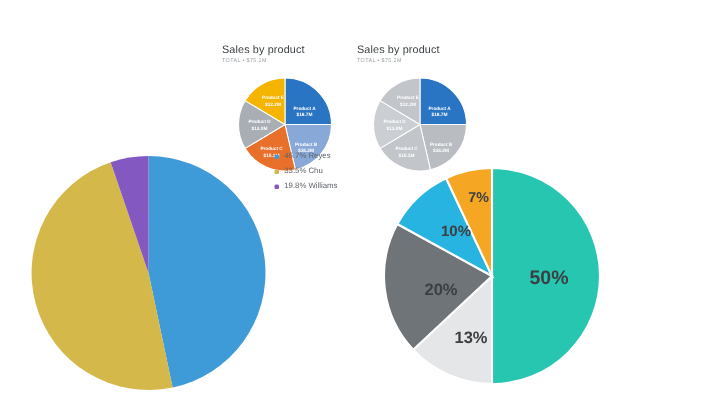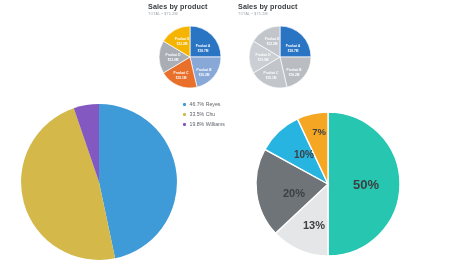--- a/index.html
+++ b/index.html
@@ -9,22 +9,22 @@
     background:#ffffff;
     font-family:"Liberation Sans","DejaVu Sans",sans-serif;
     overflow:hidden;
     position:relative;
   }
   .stage{position:absolute;left:0;top:0;width:474px;height:266px;}
 
   
   .card{position:absolute;background:#ffffff;}
   .card-title{
-    font-size:7.2px;font-weight:bold;color:#3c4043;
-    letter-spacing:.1px;line-height:9px;white-space:nowrap;
+    font-size:7.2px;font-weight:normal;color:#3c4043;
+    letter-spacing:.1px;line-height:9px;white-space:nowrap;margin-top:26px;
   }
   .card-sub{
     font-size:3.6px;color:#9aa0a6;letter-spacing:.25px;
     line-height:6px;white-space:nowrap;text-transform:uppercase;
   }
   .card svg{display:block;}
 
   .slice-label{
     font-size:3.1px;fill:#ffffff;font-weight:bold;
     font-family:"Liberation Sans","DejaVu Sans",sans-serif;

